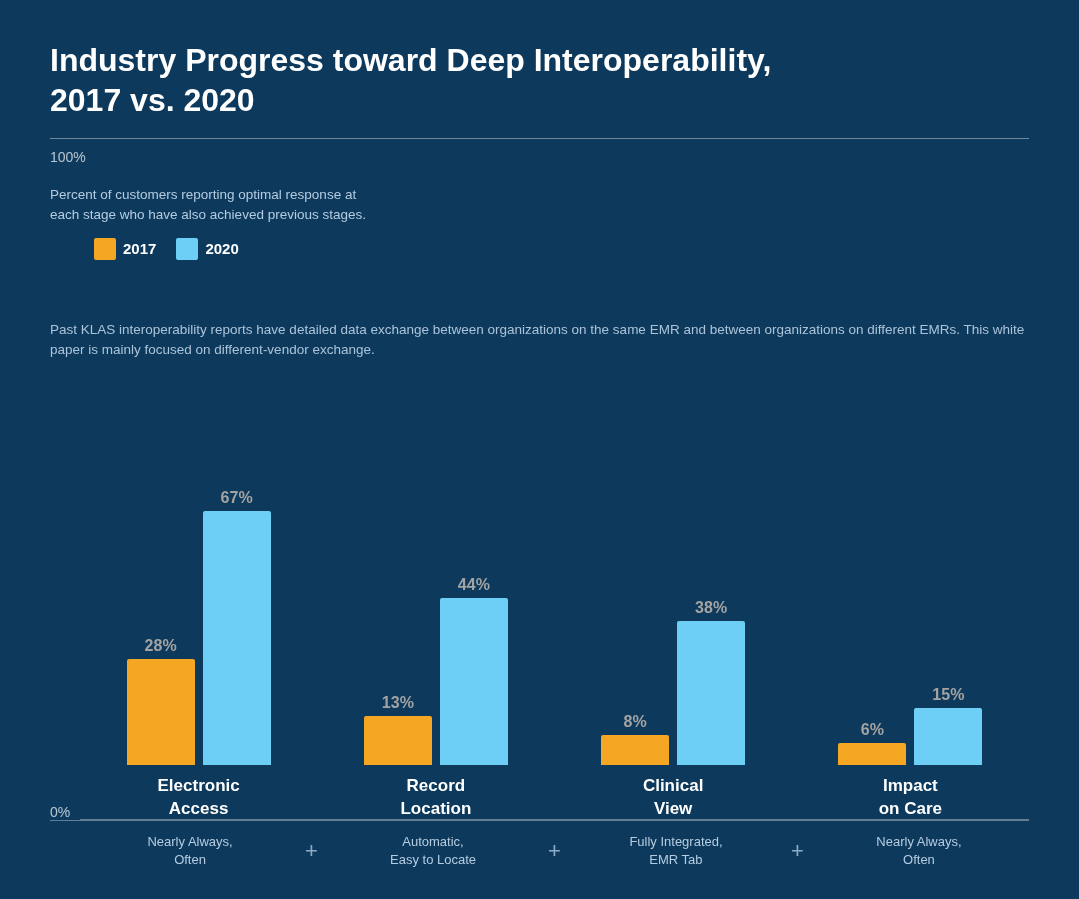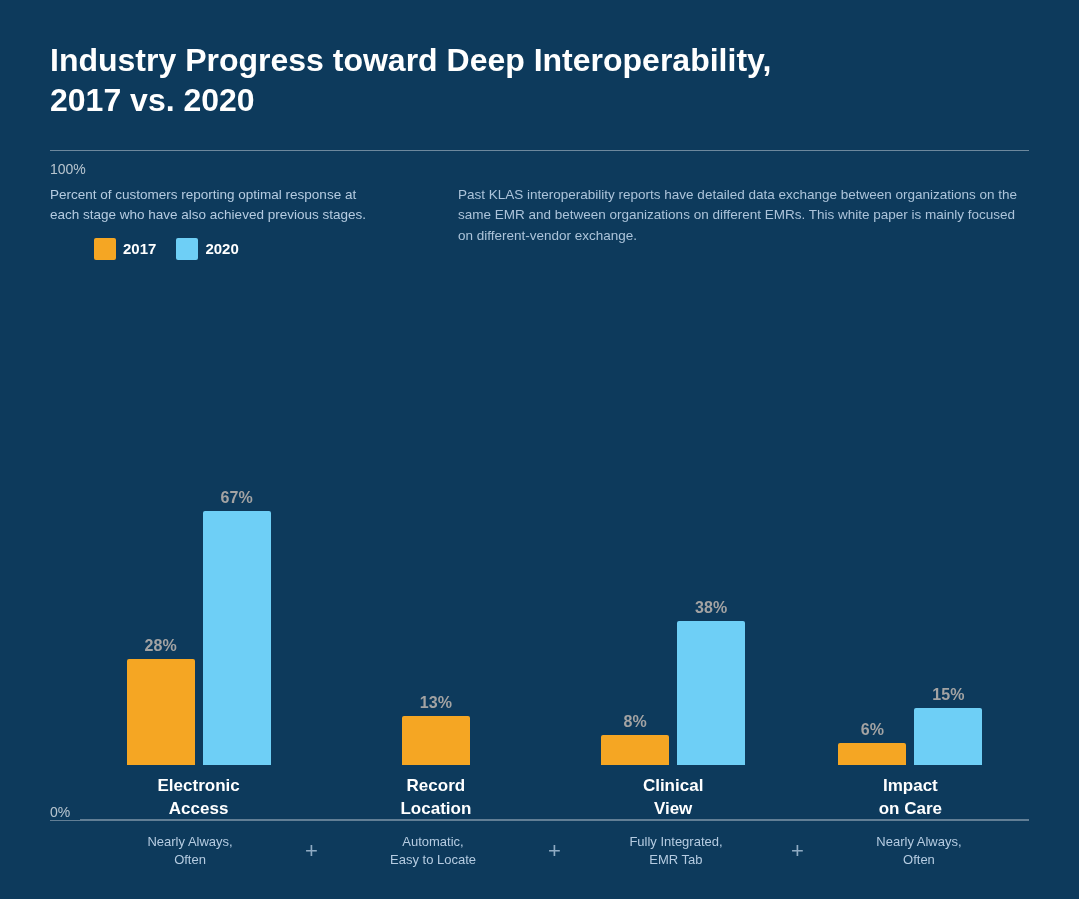--- a/index.html
+++ b/index.html
@@ -18,35 +18,35 @@
       height: 899px;
       padding: 40px 50px 30px 50px;
       display: flex;
       flex-direction: column;
     }
     .title {
       color: #ffffff;
       font-size: 32px;
       font-weight: 700;
       line-height: 1.25;
-      margin-bottom: 30px;
+      margin-bottom: 18px;
     }
     .top-line {
       border-top: 1px solid rgba(255,255,255,0.4);
       margin-bottom: 10px;
     }
     .percent-label-top {
       color: rgba(255,255,255,0.7);
       font-size: 14px;
-      margin-bottom: 8px;
+      margin-bottom: 20px;
     }
     .legend-desc-row {
       display: flex;
-      flex-direction: row;
-      gap: 88px;
+      flex-direction: column;
+      gap: 60px;
       margin-bottom: 20px;
     }
     .legend-desc-left {
       flex: 1;
       max-width: 320px;
     }
     .legend-desc-left p {
       color: rgba(200,220,240,0.9);
       font-size: 13.5px;
       line-height: 1.5;
@@ -239,20 +239,24 @@
           <div class="bar light-blue" style="height:254.60000000000002px;"></div>
         </div>
       </div>
       <div class="group-label">Electronic<br>Access</div>
     </div>
           <div class="bar-group">
       <div class="bars-pair">
         <div class="bar-with-label">
           <span class="bar-value">13%</span>
           <div class="bar orange" style="height:49.4px;"></div>
+        </div>
+        <div class="bar-with-label">
+          <span class="bar-value">44%</span>
+          <div class="bar light-blue" style="height:167.2px;"></div>
         </div>
       </div>
       <div class="group-label">Record<br>Location</div>
     </div>
           <div class="bar-group">
       <div class="bars-pair">
         <div class="bar-with-label">
           <span class="bar-value">8%</span>
           <div class="bar orange" style="height:30.400000000000002px;"></div>
         </div>

